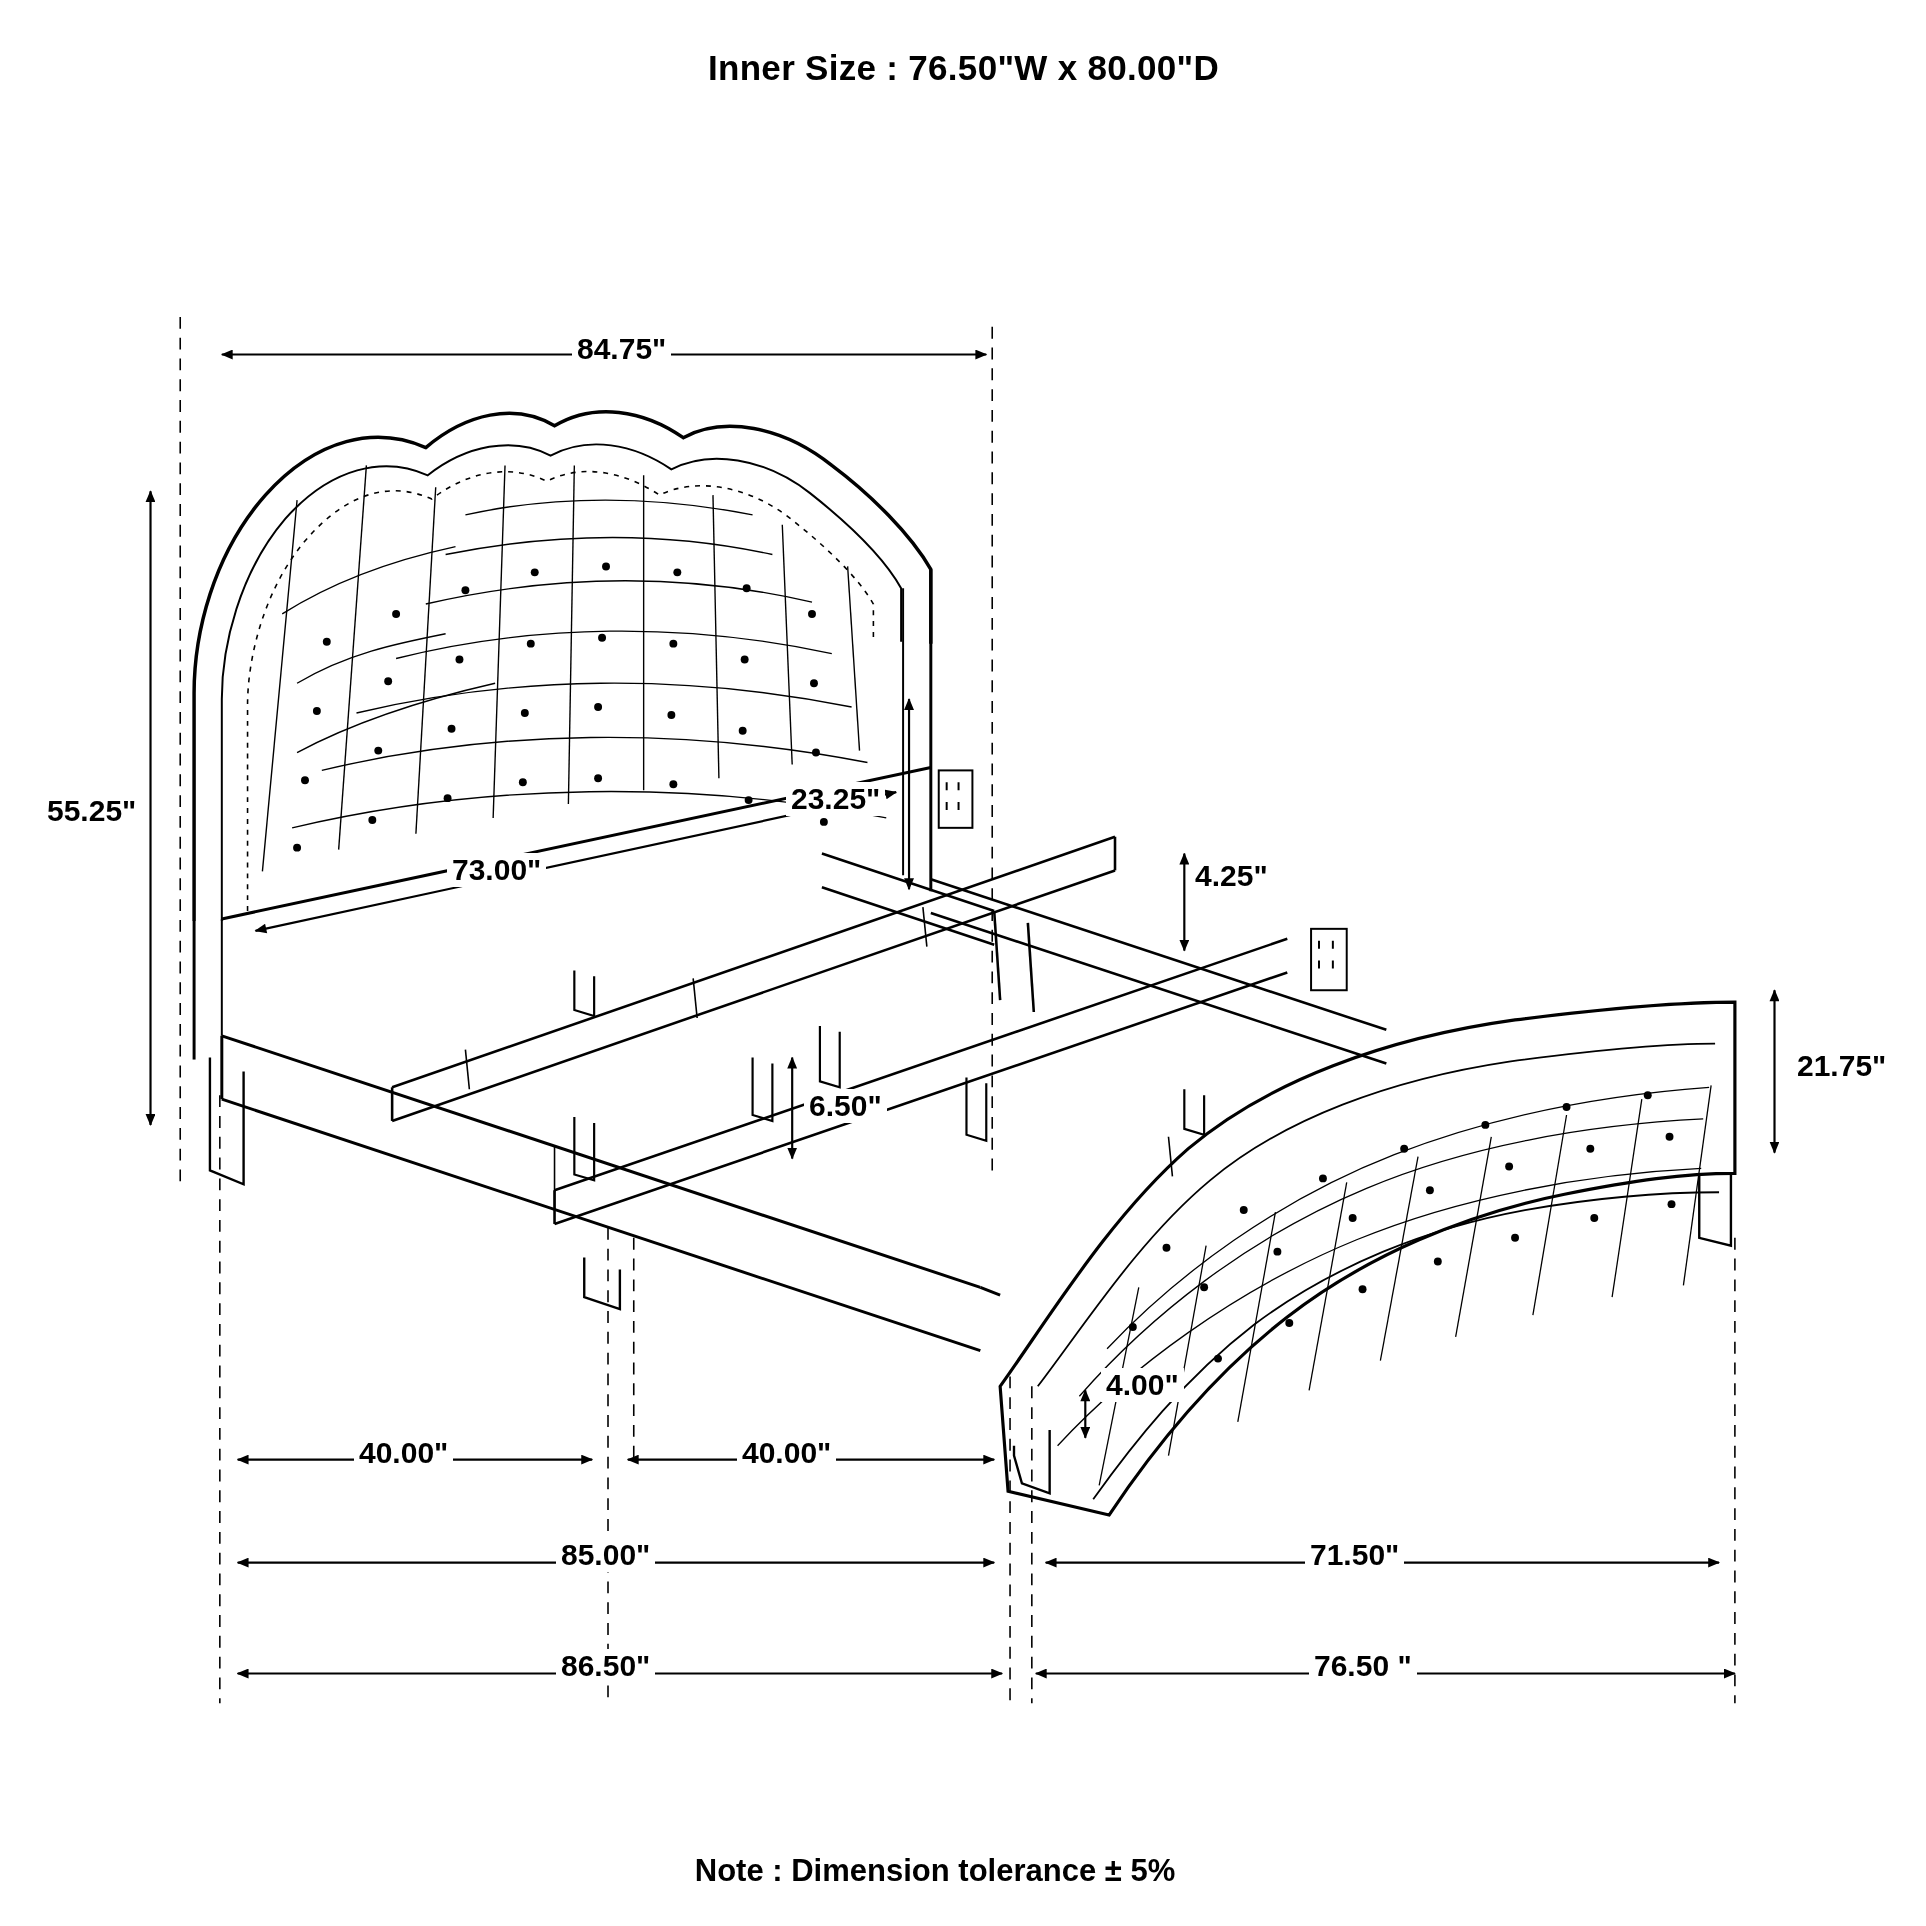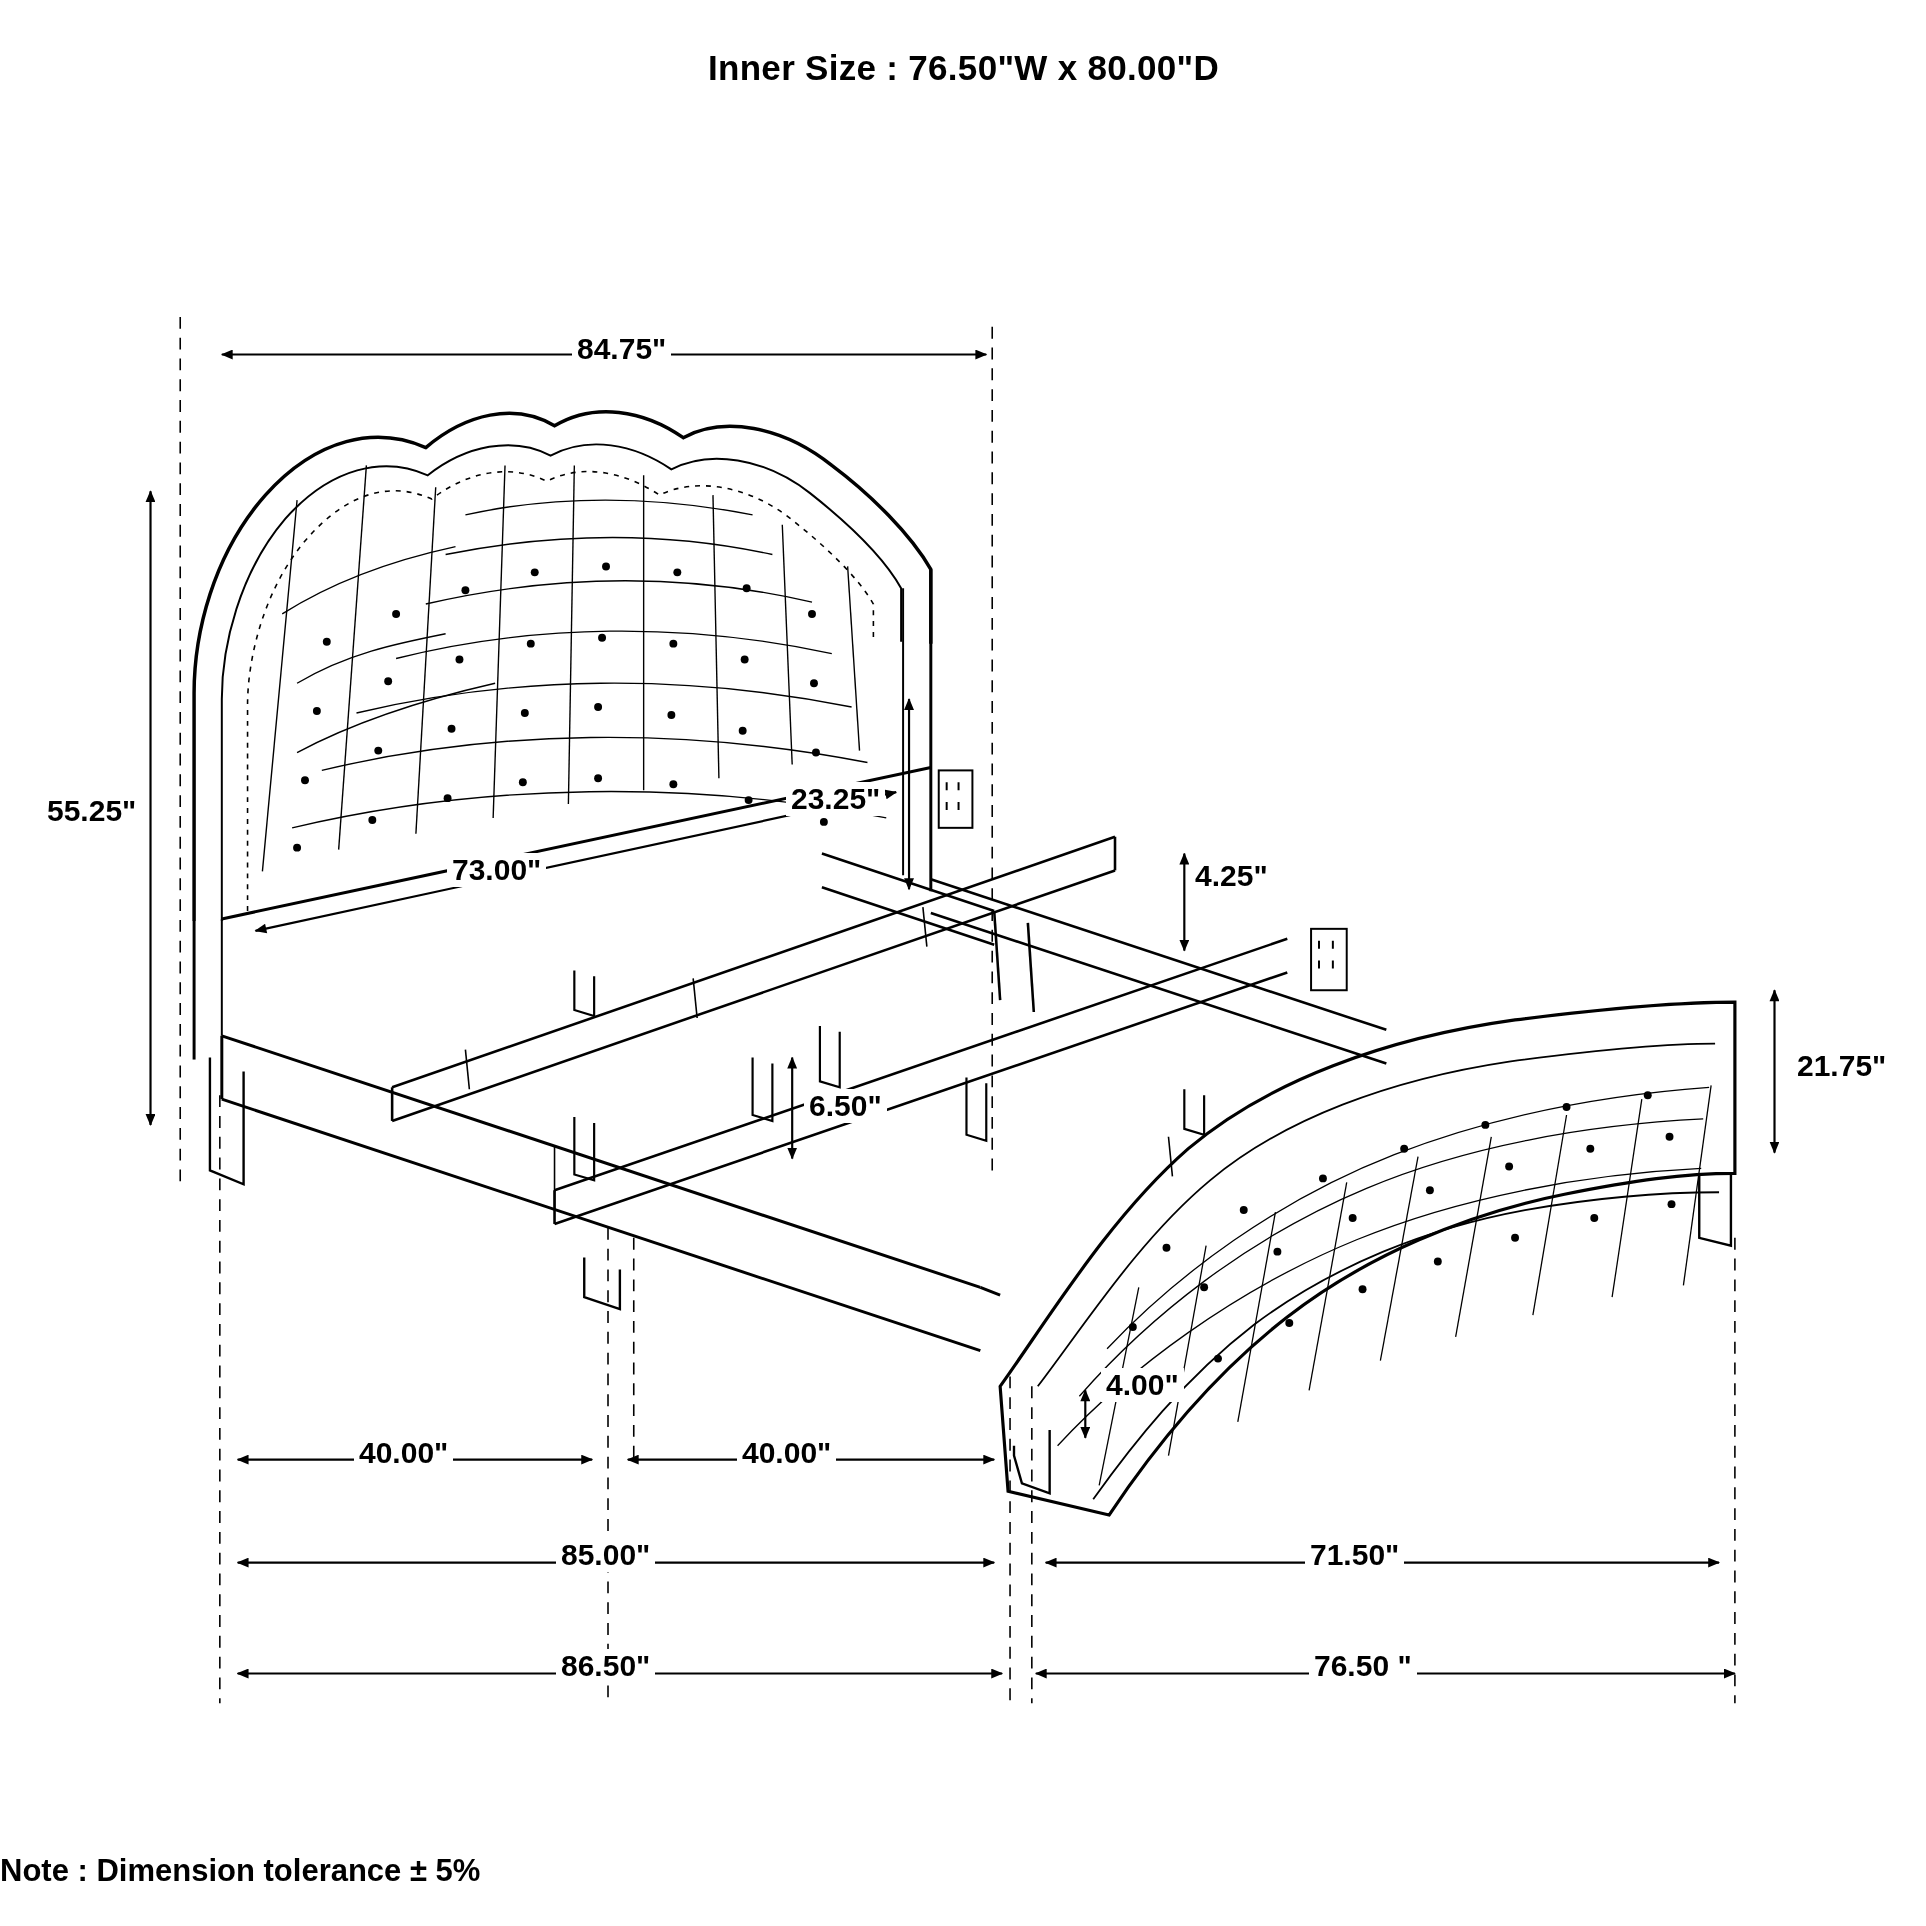--- a/index.html
+++ b/index.html
@@ -29,20 +29,21 @@
     text-align: center;
     font-size: 35px;
     font-weight: bold;
     letter-spacing: 0.3px;
   }
   .note {
     position: absolute;
     top: 1853px;
     left: 0;
     width: 1870px;
+    text-align: center;
     font-size: 31px;
     font-weight: bold;
   }
   .dimlabel {
     position: absolute;
     font-size: 30px;
     font-weight: bold;
     background: #ffffff;
     padding: 1px 5px;
     white-space: nowrap;

